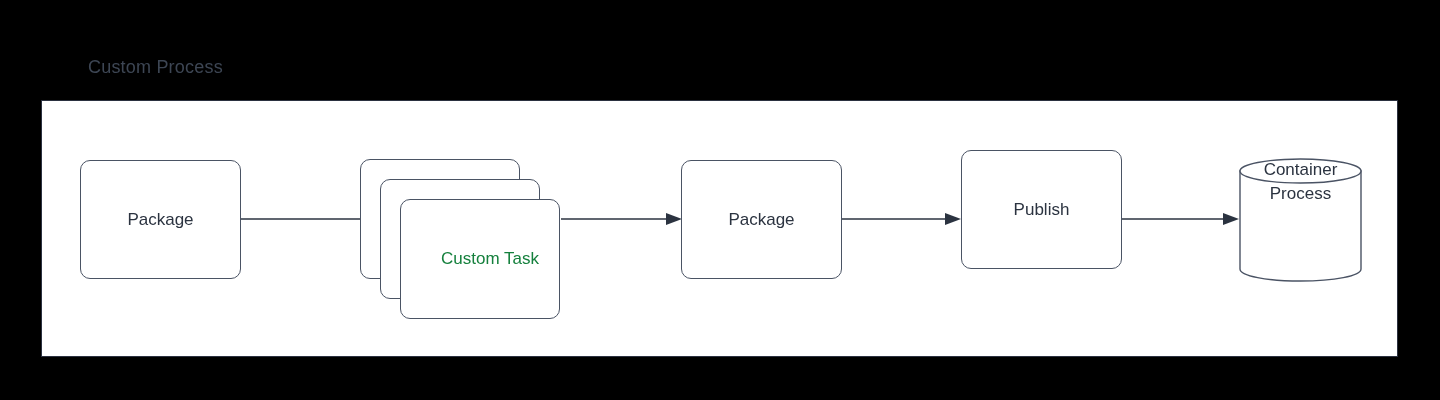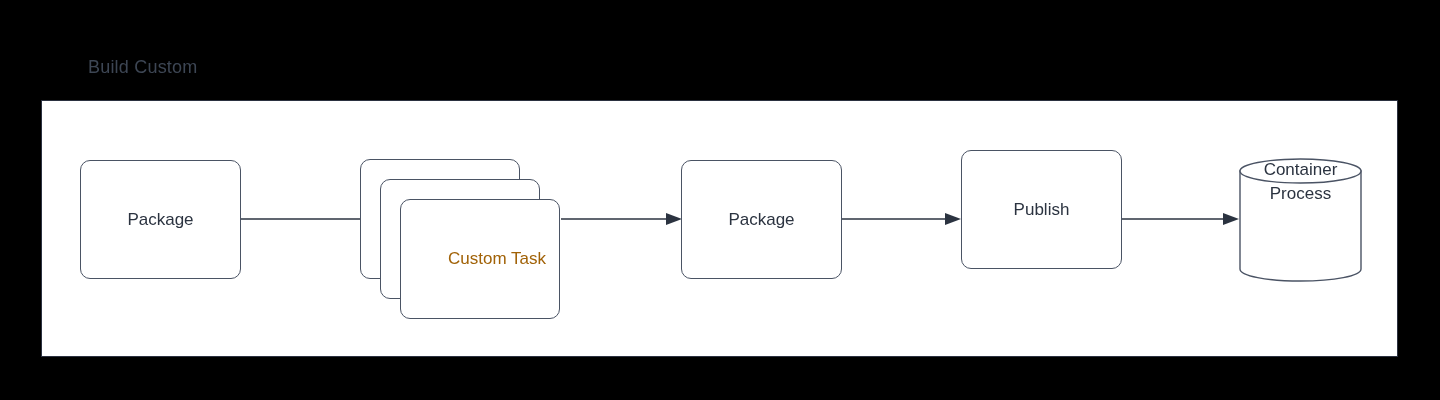--- a/index.html
+++ b/index.html
@@ -72,28 +72,28 @@
     width: 160px;
     height: 120px;
     background: #ffffff;
     border: 1px solid #4a5364;
     border-radius: 10px;
     box-sizing: border-box;
     overflow: hidden;
   }
   .stack .card .card-text {
     position: absolute;
-    left: 16px;
+    left: 9px;
     top: 50%;
     transform: translateY(-50%);
     width: 160px;
     text-align: center;
     font-size: 17px;
     line-height: 22px;
-    color: #a16207;
+    color: #15803d;
     white-space: nowrap;
   }
   .stack .card-back  { left: 0px;  top: 0px;  }
   .stack .card-mid   { left: 20px; top: 20px; }
   .stack .card-front { left: 40px; top: 40px; }
 
   
   .cylinder {
     position: absolute;
   }
@@ -119,21 +119,21 @@
   .connector {
     position: absolute;
   }
   .connector svg { display: block; overflow: visible; }
 </style>
 </head>
 <body>
 
 <div id="stage">
 
-  <div class="diagram-title">Build Custom</div>
+  <div class="diagram-title">Custom Process</div>
 
   <div class="panel">
 
     <div class="node" style="left:38px; top:59px; width:161px; height:119px;">
       <span class="node-label">Package</span>
     </div>
 
     <div class="connector" style="left:199px; top:110px; width:164px; height:16px;">
       <svg width="164" height="16" viewBox="0 0 164 16">
         <line x1="0" y1="8" x2="150" y2="8" stroke="#2b3340" stroke-width="1.6"></line>

